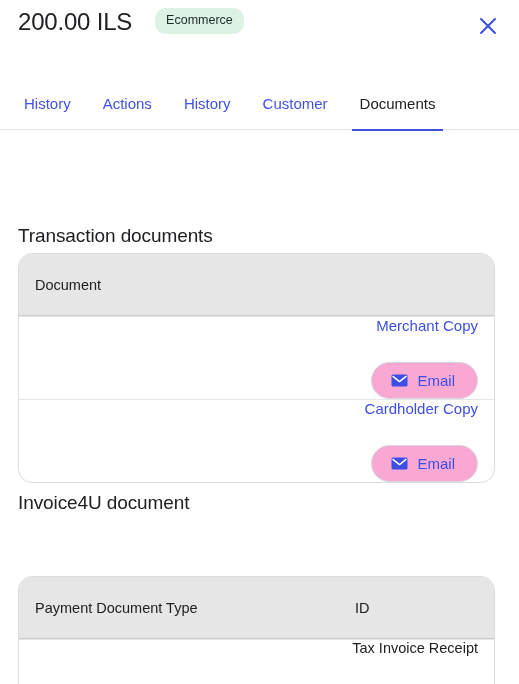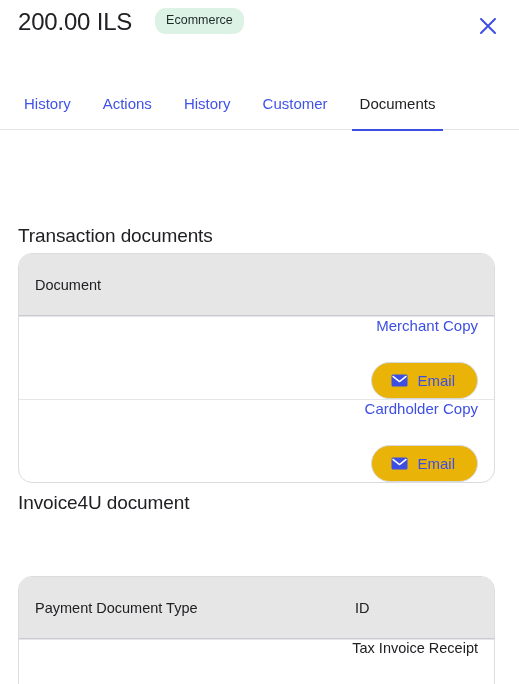--- a/index.html
+++ b/index.html
@@ -167,21 +167,21 @@
     white-space: nowrap;
   }
   .row-spacer { flex: 1; }
 
   .email-btn {
     display: inline-flex;
     align-items: center;
     gap: 9px;
     border: 1px solid #d6d8db;
     border-radius: 20px;
-    background: #eab308;
+    background: #f9a8d4;
     padding: 9px 22px 9px 19px;
     font-size: 15px;
     color: #3d4ee4;
     cursor: pointer;
     white-space: nowrap;
     font-family: "Liberation Sans", sans-serif;
   }
 
   .cell-type {
     flex: 0 0 320px;

